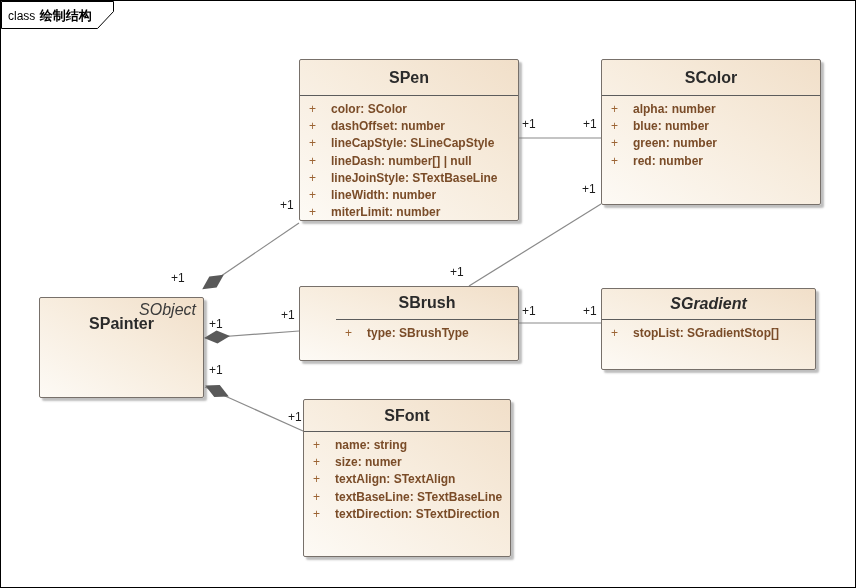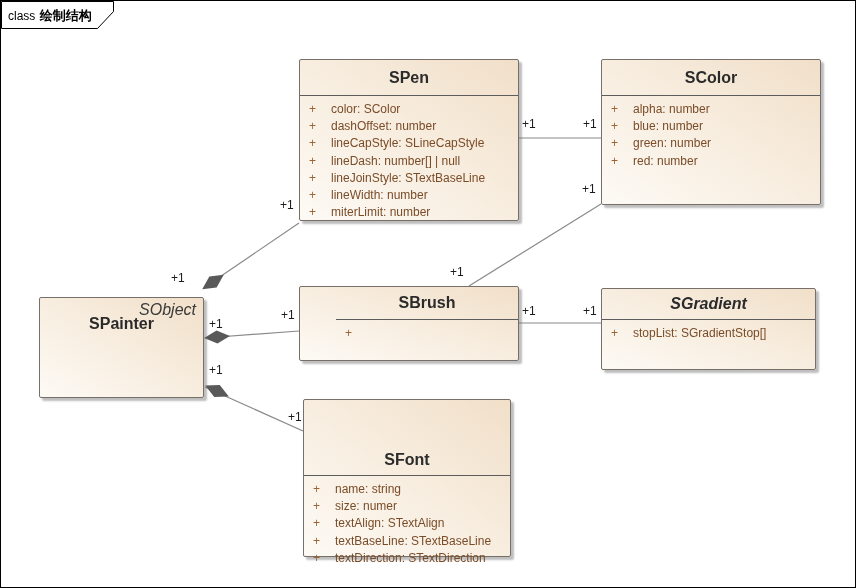--- a/index.html
+++ b/index.html
@@ -39,21 +39,21 @@
   .attr-row{
     display:flex;align-items:center;
     height:17.3px;
     font-size:12px;color:#7a4c28;
     white-space:pre;
   }
   .attr-vis{
     width:22px;padding-left:9px;box-sizing:content-box;
     color:#9c6434;text-align:left;flex:0 0 auto;
   }
-  .attr-text{flex:1 1 auto;}
+  .attr-text{flex:1 1 auto;font-weight:bold;}
   #frame-tab{position:absolute;left:0;top:0;}
   #frame-tab text{font-size:12px;fill:#000;}
   .conn-label{font-size:12px;fill:#1c1c1c;}
 </style>
 </head>
 <body>
 
 <div id="canvas">
 
   <svg id="wires" xmlns="http://www.w3.org/2000/svg">
@@ -110,33 +110,33 @@
           <div class="attr-row"><span class="attr-vis">+</span><span class="attr-text">blue: number</span></div>
           <div class="attr-row"><span class="attr-vis">+</span><span class="attr-text">green: number</span></div>
           <div class="attr-row"><span class="attr-vis">+</span><span class="attr-text">red: number</span></div>
         </div>
       </div>
       <div class="uml-class" style="left: 298px; top: 285px; width: 220px; height: 75px; padding-left: 36px;">
         <div class="uml-header with-divider" style="height: 33px;">
           <div class="uml-title">SBrush</div>
         </div>
         <div class="attr-list">
-          <div class="attr-row"><span class="attr-vis">+</span></div>
+          <div class="attr-row"><span class="attr-vis">+</span><span class="attr-text">type: SBrushType</span></div>
         </div>
       </div>
       <div class="uml-class" style="left: 600px; top: 287px; width: 215px; height: 82px;">
         <div class="uml-header with-divider" style="height: 31px;">
           <div class="uml-title italic">SGradient</div>
         </div>
         <div class="attr-list">
           <div class="attr-row"><span class="attr-vis">+</span><span class="attr-text">stopList: SGradientStop[]</span></div>
         </div>
       </div>
       <div class="uml-class" style="left: 302px; top: 398px; width: 208px; height: 158px;">
-        <div class="uml-header with-divider" style="height: 32px; margin-top: 44px;">
+        <div class="uml-header with-divider" style="height: 32px;">
           <div class="uml-title">SFont</div>
         </div>
         <div class="attr-list">
           <div class="attr-row"><span class="attr-vis">+</span><span class="attr-text">name: string</span></div>
           <div class="attr-row"><span class="attr-vis">+</span><span class="attr-text">size: numer</span></div>
           <div class="attr-row"><span class="attr-vis">+</span><span class="attr-text">textAlign: STextAlign</span></div>
           <div class="attr-row"><span class="attr-vis">+</span><span class="attr-text">textBaseLine: STextBaseLine</span></div>
           <div class="attr-row"><span class="attr-vis">+</span><span class="attr-text">textDirection: STextDirection</span></div>
         </div>
       </div>

